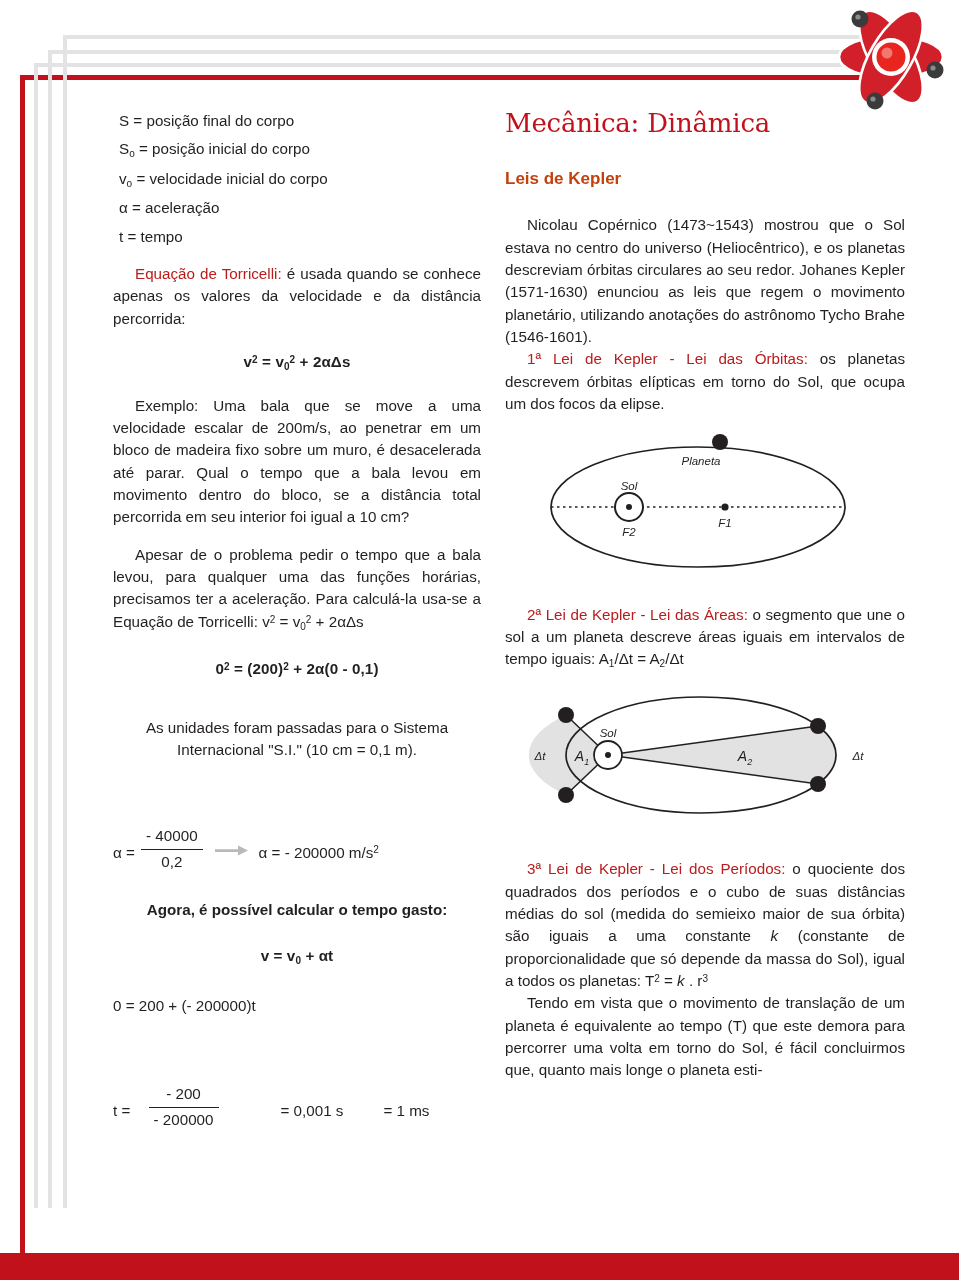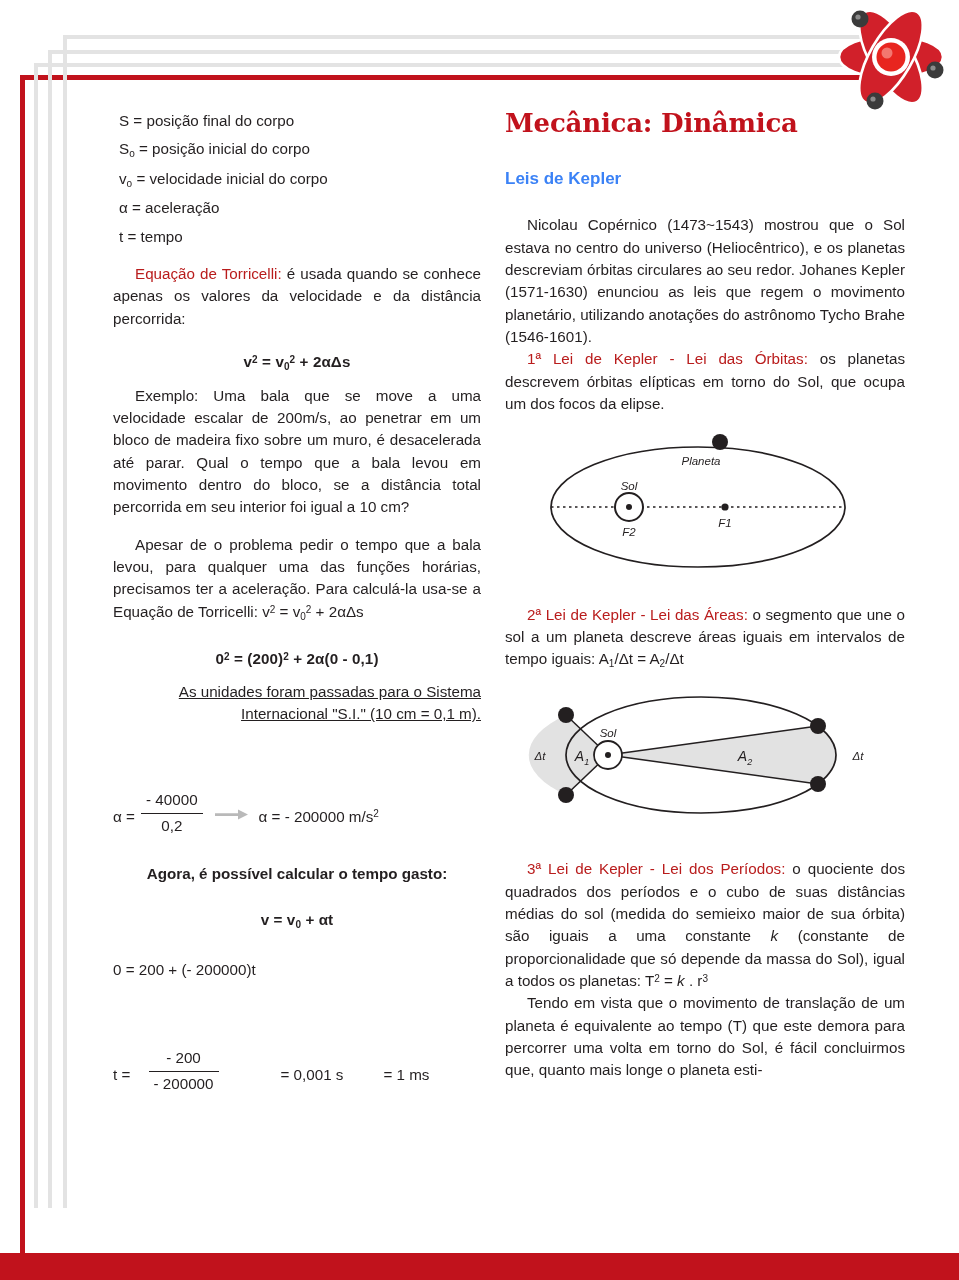--- a/index.html
+++ b/index.html
@@ -83,31 +83,31 @@
     margin: 0 2px;
   }
   .frac .num { display: block; border-bottom: 1.6px solid #231f20; padding: 0 5px 1px 5px; margin-top: 40px; }
   .frac .den { display: block; padding: 1px 5px 0 5px; }
 
   .arrow-ico { display: inline-block; vertical-align: 2px; margin: 0 10px; }
 
   
   .title-main {
     font-family: "DejaVu Serif", "Liberation Serif", serif;
-    font-weight: bold;
+    font-weight: normal;
     font-size: 26px;
     color: #c1121c;
     margin: 0;
     letter-spacing: -0.2px;
     text-align: left;
   }
   .title-sub {
     font-size: 17px;
     font-weight: bold;
-    color: #3b82f6;
+    color: #c2410c;
     margin: 25px 0 0 0;
     text-align: left;
   }
 
   
   .diagram { margin: 14px 0 0 0; }
 
   
   .footer-bar {
     position: absolute;
@@ -172,31 +172,31 @@
   </p>
 
   <p class="p-ind">
     <span class="accent">Equação de Torricelli:</span><span> é usada quando se conhece apenas os valores da velocidade e da distância percorrida:</span>
   </p>
 
   <p class="eq">
     <span>v</span><sup>2</sup><span> = </span><span>v</span><sub>0</sub><sup>2</sup><span> + 2αΔs</span>
   </p>
 
-  <p class="p-ind" style="margin-top:10px;">Exemplo: Uma bala que se move a uma velocidade escalar de 200m/s, ao penetrar em um bloco de madeira fixo sobre um muro, é desacelerada até parar. Qual o tempo que a bala levou em movimento dentro do bloco, se a distância total percorrida em seu interior foi igual a 10 cm?</p>
+  <p class="p-ind" style="margin-top:20px;">Exemplo: Uma bala que se move a uma velocidade escalar de 200m/s, ao penetrar em um bloco de madeira fixo sobre um muro, é desacelerada até parar. Qual o tempo que a bala levou em movimento dentro do bloco, se a distância total percorrida em seu interior foi igual a 10 cm?</p>
 
   <p class="p-ind" style="">
     <span>Apesar de o problema pedir o tempo que a bala levou, para qualquer uma das funções horárias, precisamos ter a aceleração. Para calculá-la usa-se a Equação de Torricelli: v</span><sup>2</sup><span> = v</span><sub>0</sub><sup>2</sup><span> + 2αΔs</span>
   </p>
 
   <p class="eq" style="margin-top:24px;">
     <span>0</span><sup>2</sup><span> = (200)</span><sup>2</sup><span> + 2α(0 - 0,1)</span>
   </p>
 
-  <p class="p-flat" style="margin-top:10px; text-align:right;text-decoration:underline;">As unidades foram passadas para o Sistema Internacional "S.I." (10 cm = 0,1 m).</p>
+  <p class="p-flat" style="margin-top:36px; text-align:center;">As unidades foram passadas para o Sistema Internacional "S.I." (10 cm = 0,1 m).</p>
 
 
   <p class="eq-left" style="margin-top:24px;">
     <span>α = </span><span class="frac"><span class="num">- 40000</span><span class="den">0,2</span></span><span class="arrow-ico"><svg width="34" height="11" viewBox="0 0 34 11">
           <path d="M0 4.2 h23 v-3.6 l10 5 l-10 5 v-3.6 h-23 z" fill="#b9b9b9"></path>
         </svg></span><span>α =  - 200000 m/s</span><sup>2</sup>
   </p>
 
   <p class="p-flat" style="margin-top:26px; text-align:center;font-weight:bold;">Agora, é possível calcular o tempo gasto:</p>
 

